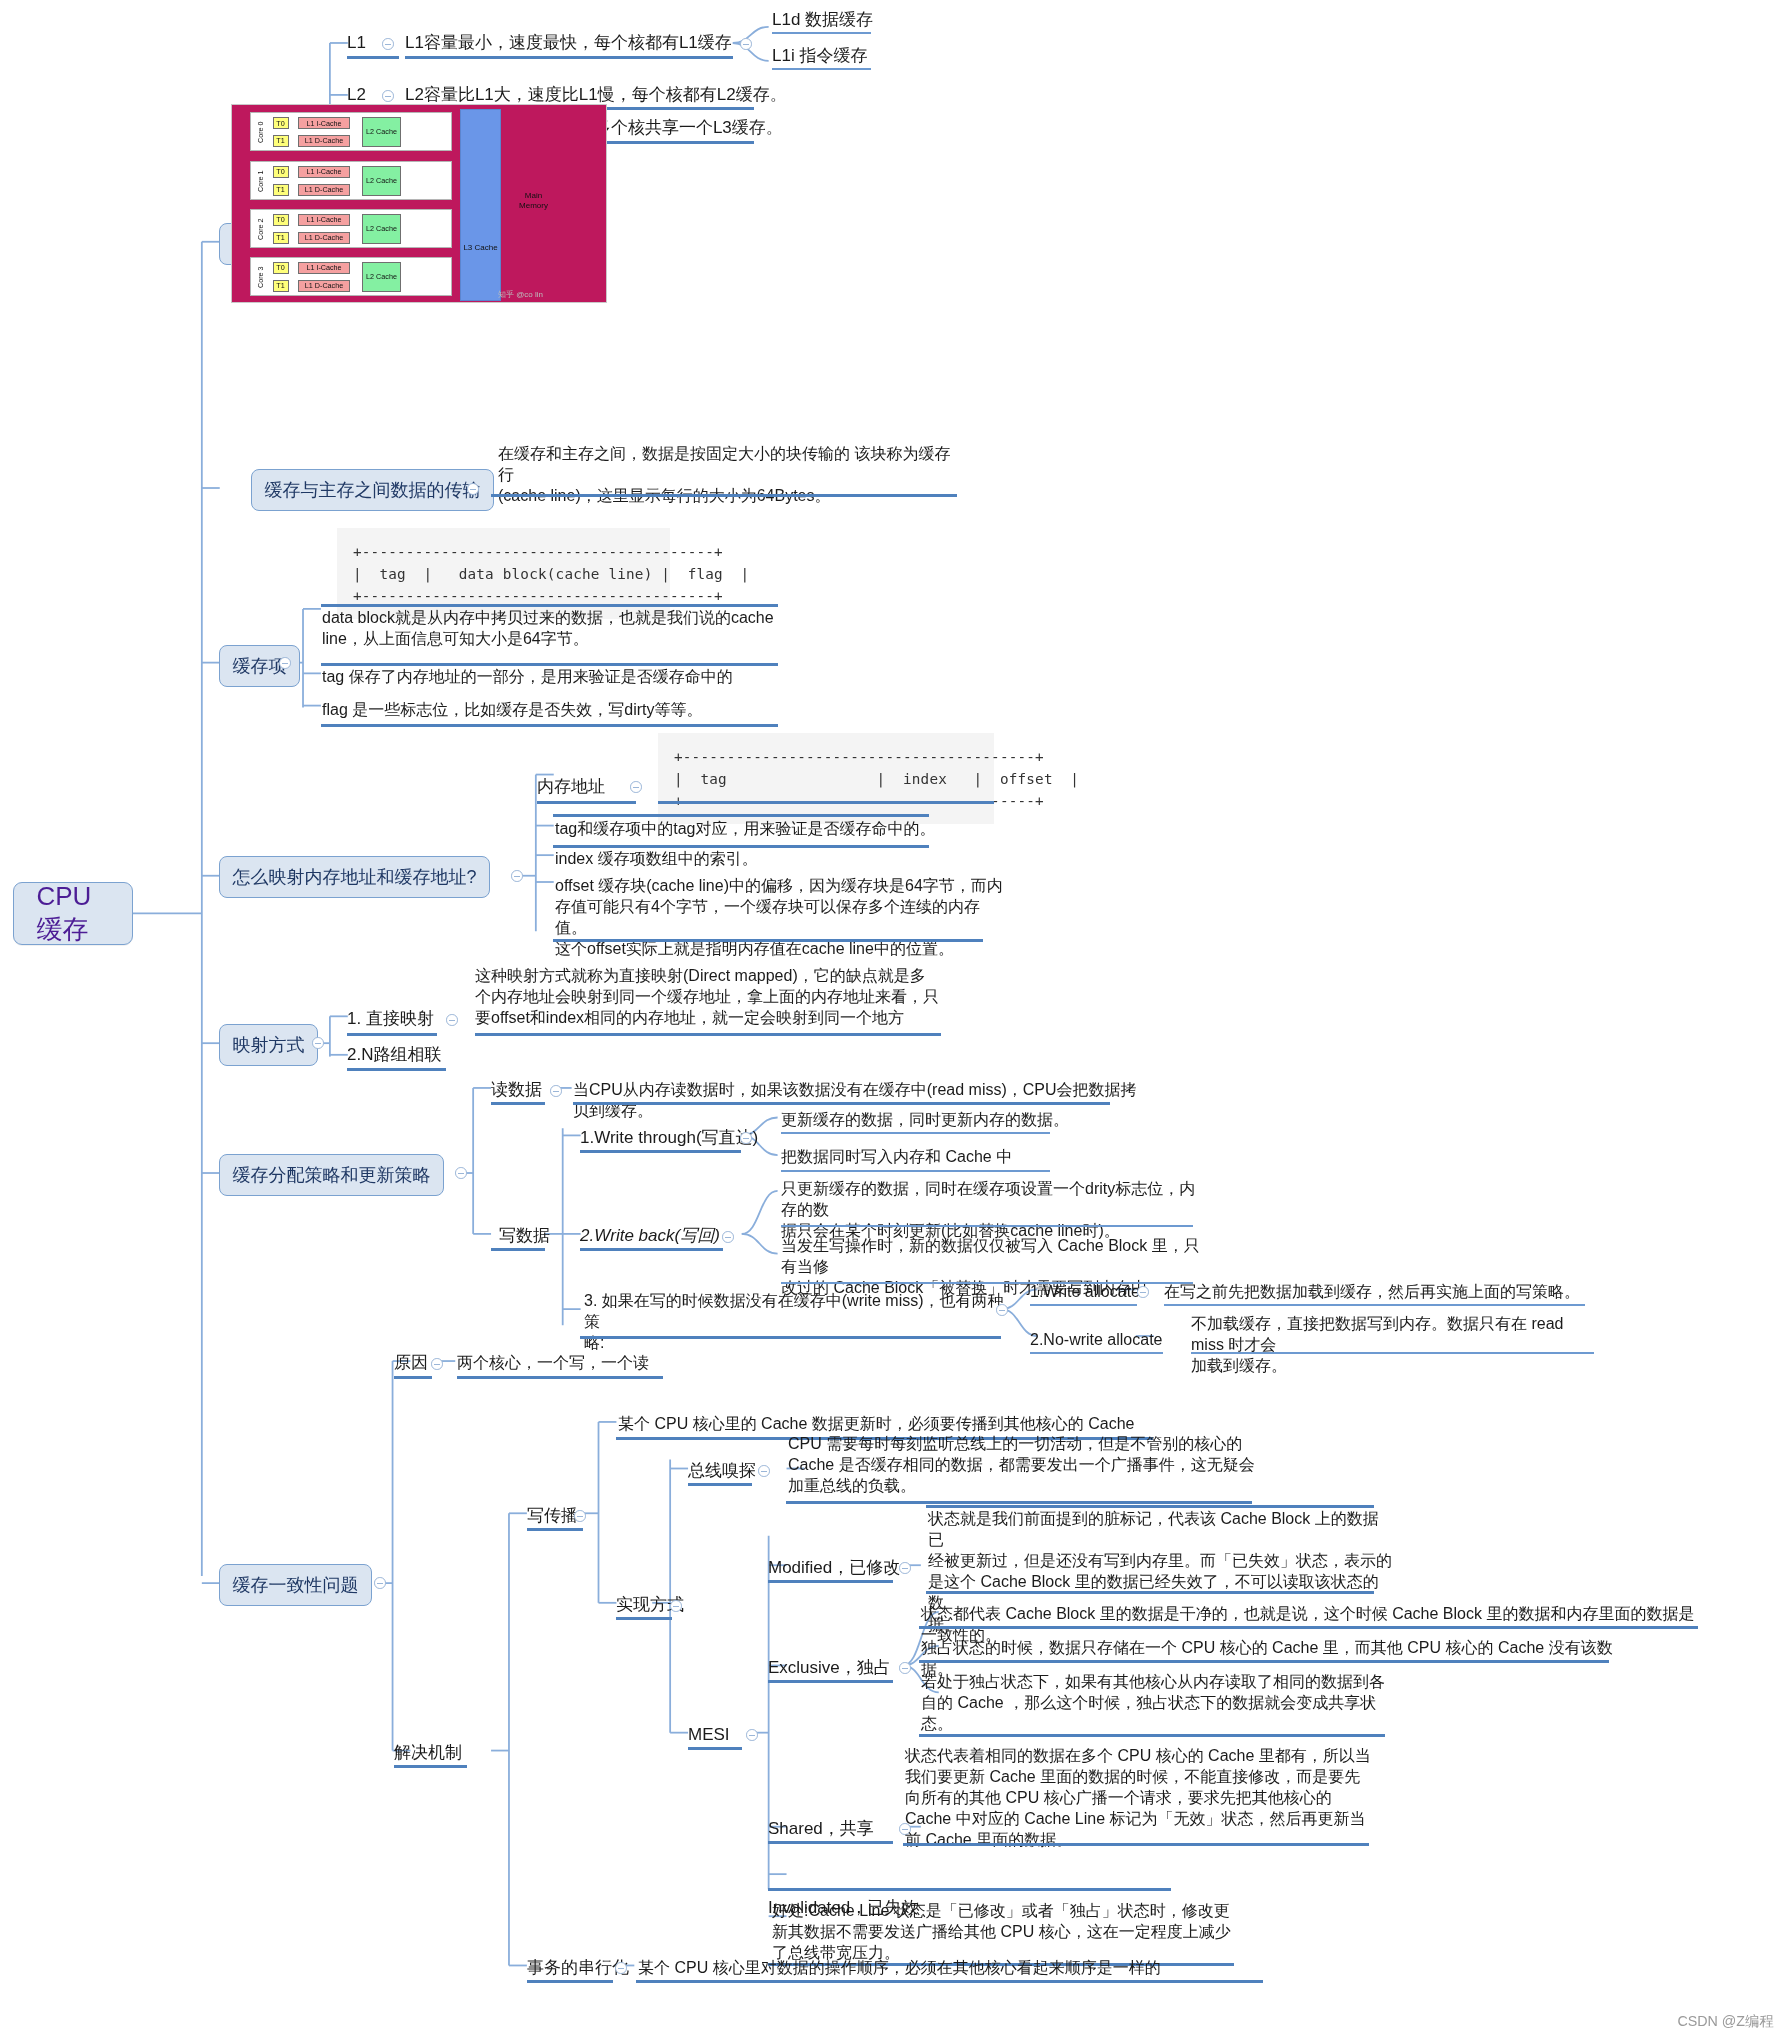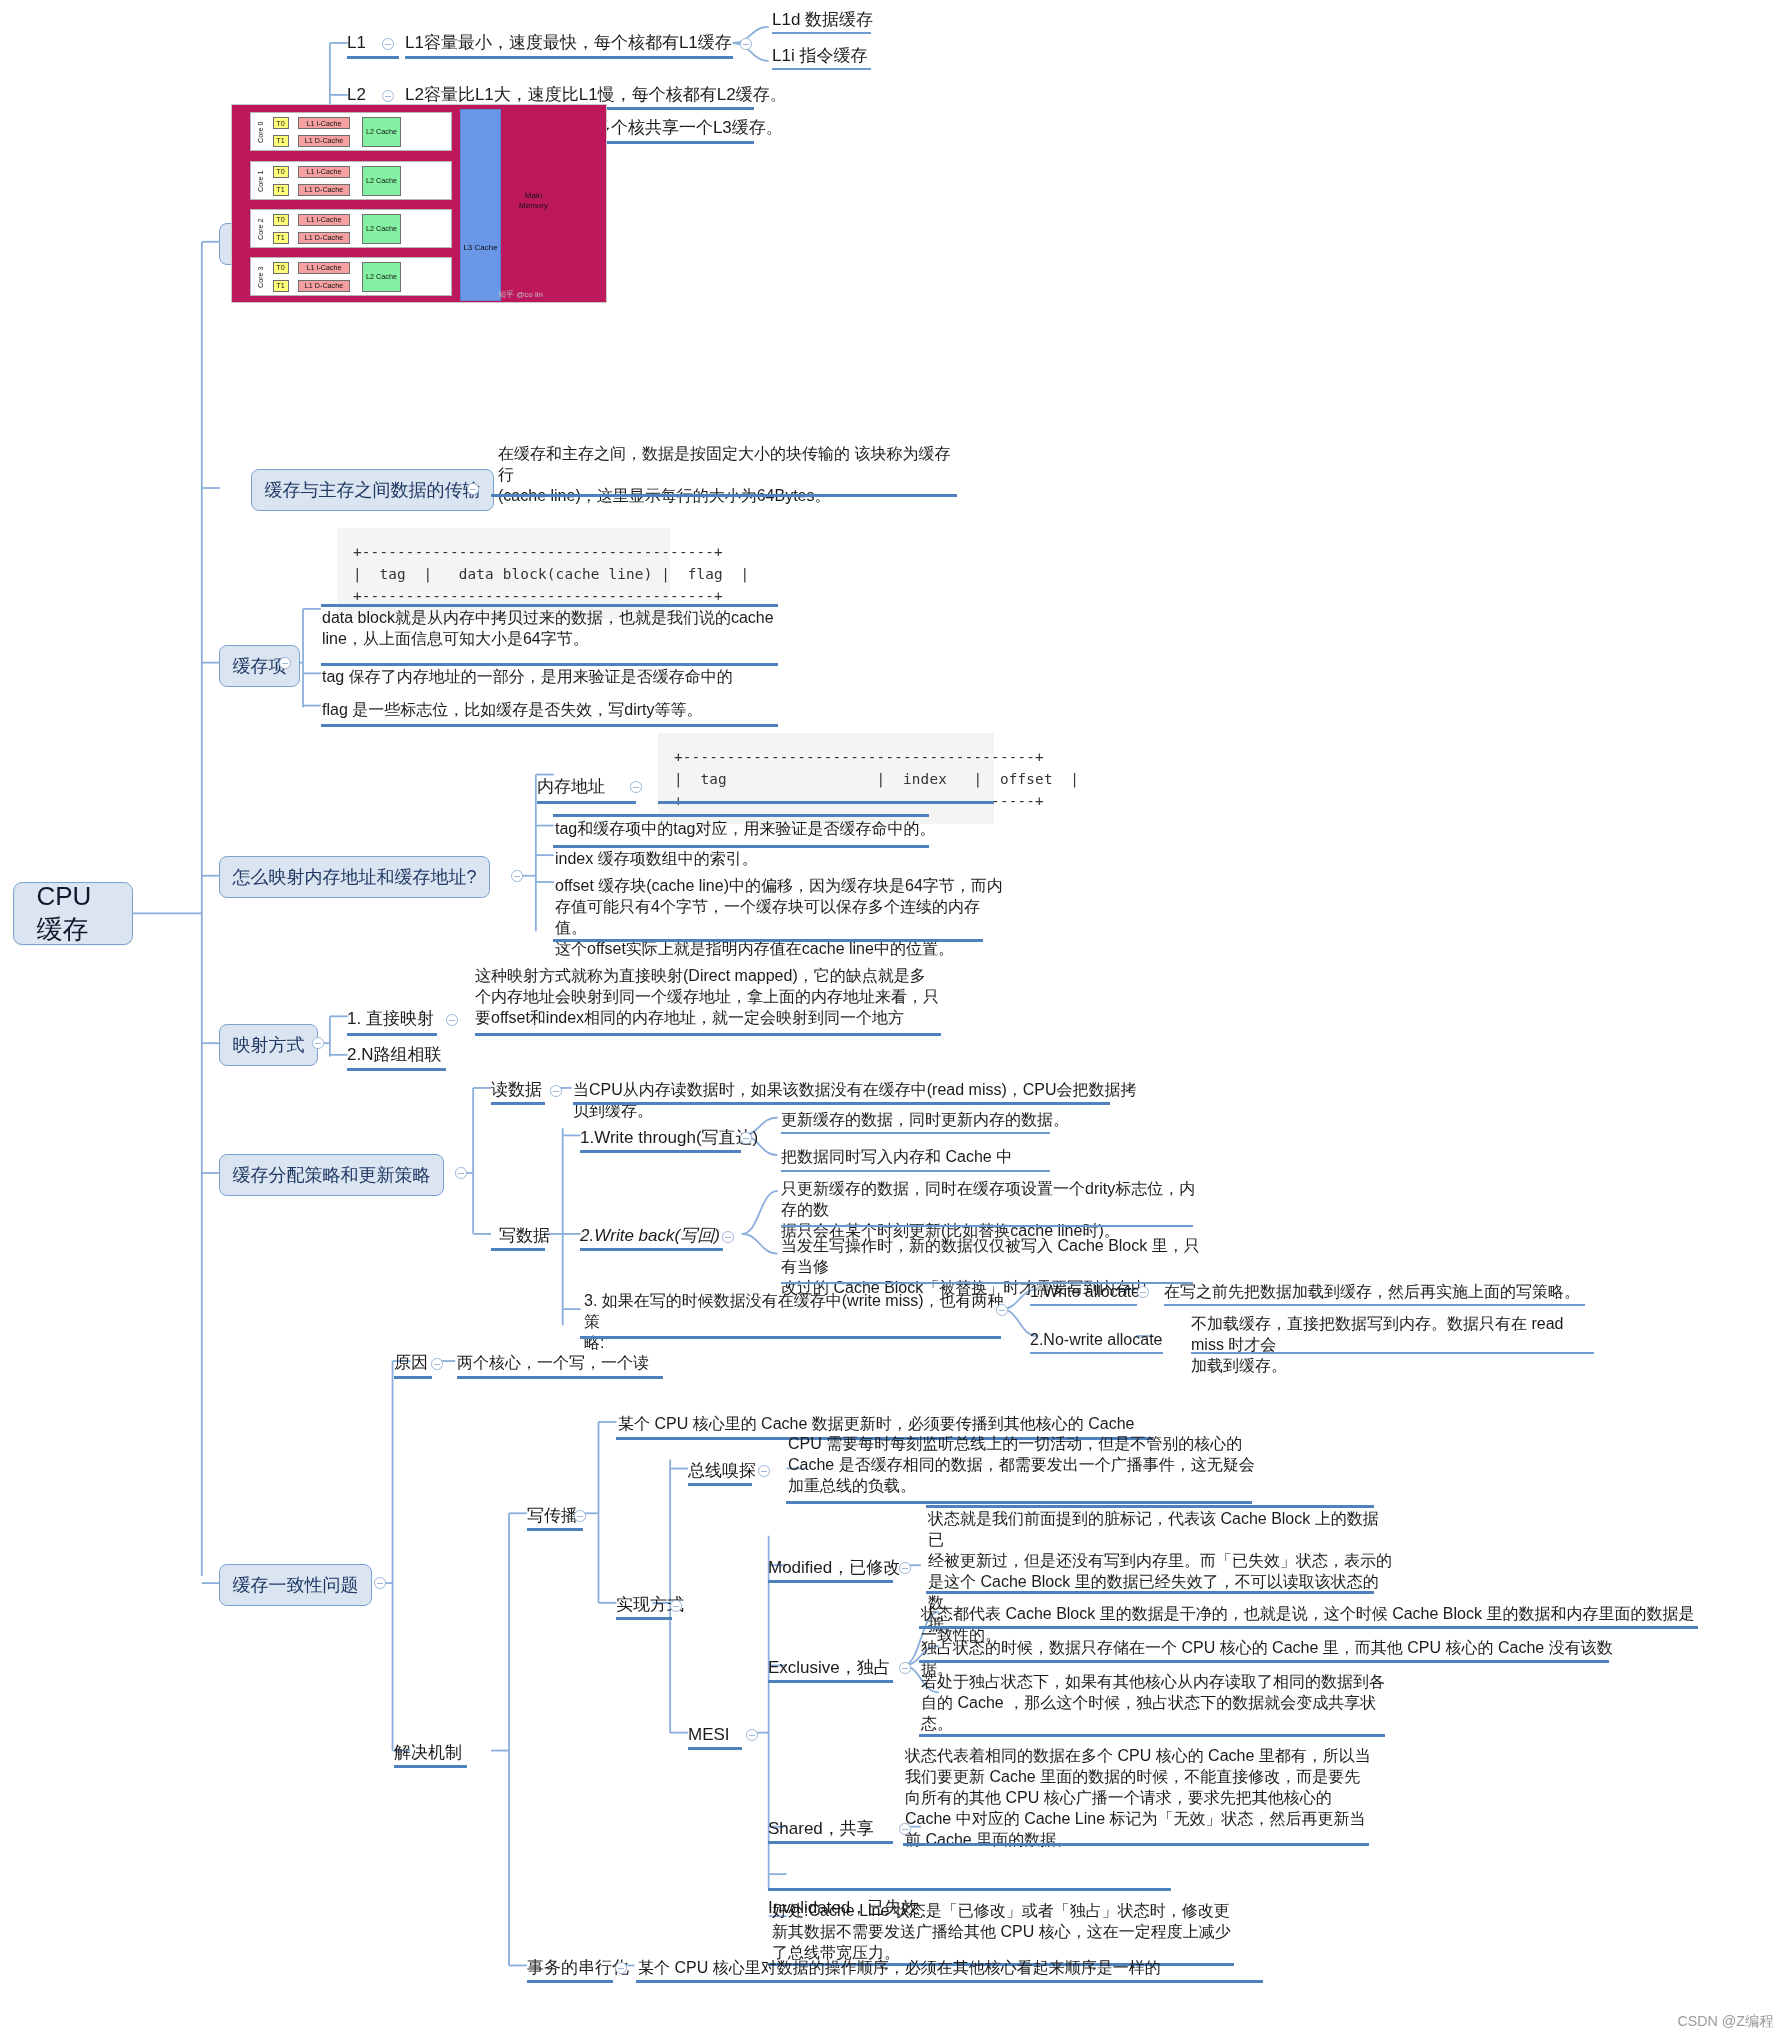--- a/index.html
+++ b/index.html
@@ -15,21 +15,21 @@
   .canvas { position:absolute; inset:0; }
   svg.wires { position:absolute; left:0; top:0; width:1788px; height:2038px; pointer-events:none; }
 
   
   .node { position:absolute; }
   .txt  { position:absolute; line-height:1.32; white-space:pre-wrap; }
 
   
   .root {
     background:#dbe5f1; border:1.8px solid #7ba2d0; border-radius:9px;
-    color:#0f172a; font-size:26px; padding:4px 23px;
+    color:#4c1d95; font-size:26px; padding:4px 23px;
     display:flex; align-items:center; justify-content:center;
     box-shadow:0 0.9px 0 rgba(0,0,0,.06);
   }
   
   .cap {
     background:#dbe5f1; border:1.8px solid #7ba2d0; border-radius:8px;
     color:#1f3864; font-size:18px; padding:8px 12.5px;
     display:flex; align-items:center; justify-content:center; white-space:nowrap;
   }
   

